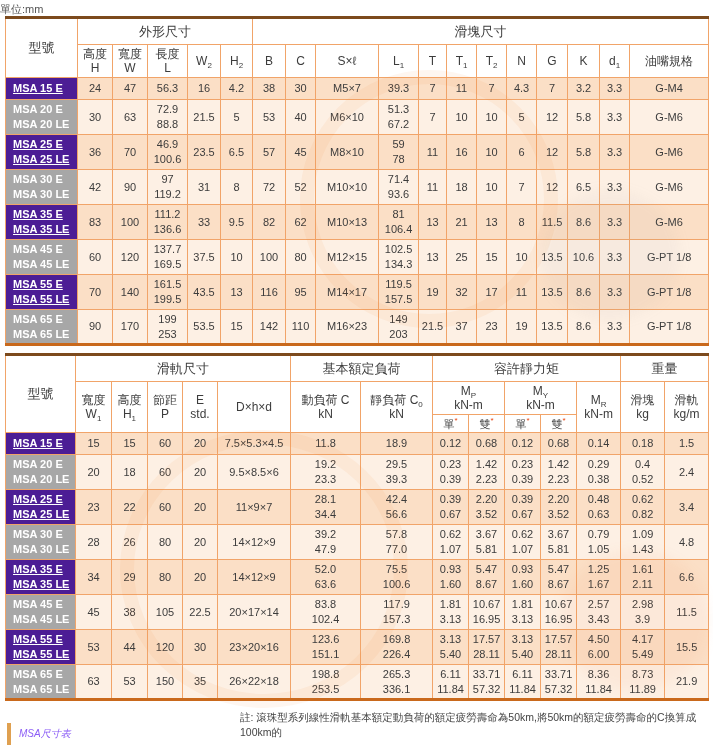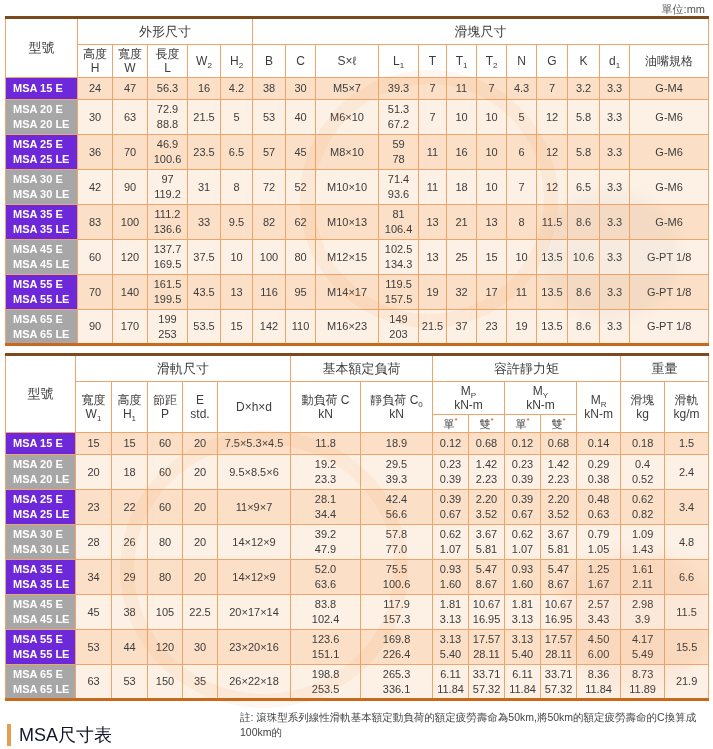--- a/index.html
+++ b/index.html
@@ -1,47 +1,47 @@
 <!DOCTYPE html>
 <html><head>
 <meta charset="utf-8">
 <style>
   html,body{margin:0;padding:0;background:#ffffff;}
   body{width:713px;height:749px;overflow:hidden;position:relative;
        font-family:"Liberation Sans","DejaVu Sans",sans-serif;color:#3c3c3c;}
   .sheet{position:relative;width:713px;height:749px;}
-  .unit{ text-align:right;font-size:11px;color:#555;padding:2px 8px 1px 0;height:13px;}
+  .unit{ text-align:left;font-size:11px;color:#555;padding:2px 8px 1px 0;height:13px;}
   .tblwrap{margin:0 5px;}
   table{border-collapse:collapse;table-layout:fixed;width:703px;
         border-top:3px solid #7c4a1d;border-bottom:3px solid #c9691c;}
   #t2wrap{margin-top:7px;}
   th,td{border:1px solid #f1a469;text-align:center;vertical-align:middle;
         padding:0;font-weight:normal;overflow:hidden;}
   thead th{background:#ffffff;font-size:12px;color:#3c3c3c;white-space:pre-line;line-height:14px;}
   thead tr.group th{height:25px;font-size:13px;}
   thead tr.cols th{height:32px;}
   thead tr.subs th{height:17px;font-size:11px;}
   th.model-h{font-size:13px;}
   tbody tr{height:35px;}
   tbody tr.single{height:22px;}
   td.model{font-weight:bold;color:#ffffff;text-align:left;padding-left:7px;
            font-size:11px;line-height:15px;white-space:pre-line;}
-  tr.orange td.model{background:#6d28d9;}
+  tr.orange td.model{background:#4c1d95;text-decoration:underline;}
   tr.gray td.model{background:#a7a7a7;}
   tr.orange td.val{background:#fbdfc6;}
   tr.gray td.val{background:#fdf0e4;}
   td.val{font-size:11px;color:#3c3c3c;line-height:15px;}
   sub{font-size:8px;line-height:0;}
   sup{font-size:8px;line-height:0;}
   sup.ast{color:#e8400c;}
   .footer{display:flex;margin:8px 5px 0 5px;}
   .ftitle{width:235px;padding-top:14px;}
   .ftitle .bar{display:inline-block;width:4px;height:22px;background:#dfa050;
                vertical-align:middle;margin:0 8px 0 2px;}
-  .ftitle .txt{display:inline-block;vertical-align:middle;font-size:18px;color:#0f172a;}
+  .ftitle .txt{display:inline-block;vertical-align:middle;font-size:10px;color:#8b5cf6;font-style:italic;}
   .fnotes{flex:1;font-size:10.5px;color:#444;line-height:15px;padding-top:1px;}
   .wm{position:absolute;pointer-events:none;border-radius:50%;}
   .wm1{left:300px;top:70px;width:230px;height:230px;border:14px solid rgba(238,124,43,.07);}
   .wm2{left:120px;top:430px;width:260px;height:250px;border:14px solid rgba(238,124,43,.07);}
   .wm3{left:540px;top:190px;width:140px;height:130px;background:rgba(150,150,150,.06);filter:blur(6px);}
   .wm4{left:560px;top:550px;width:150px;height:140px;background:rgba(238,124,43,.06);filter:blur(6px);}
 </style>
 </head>
 <body>
 

